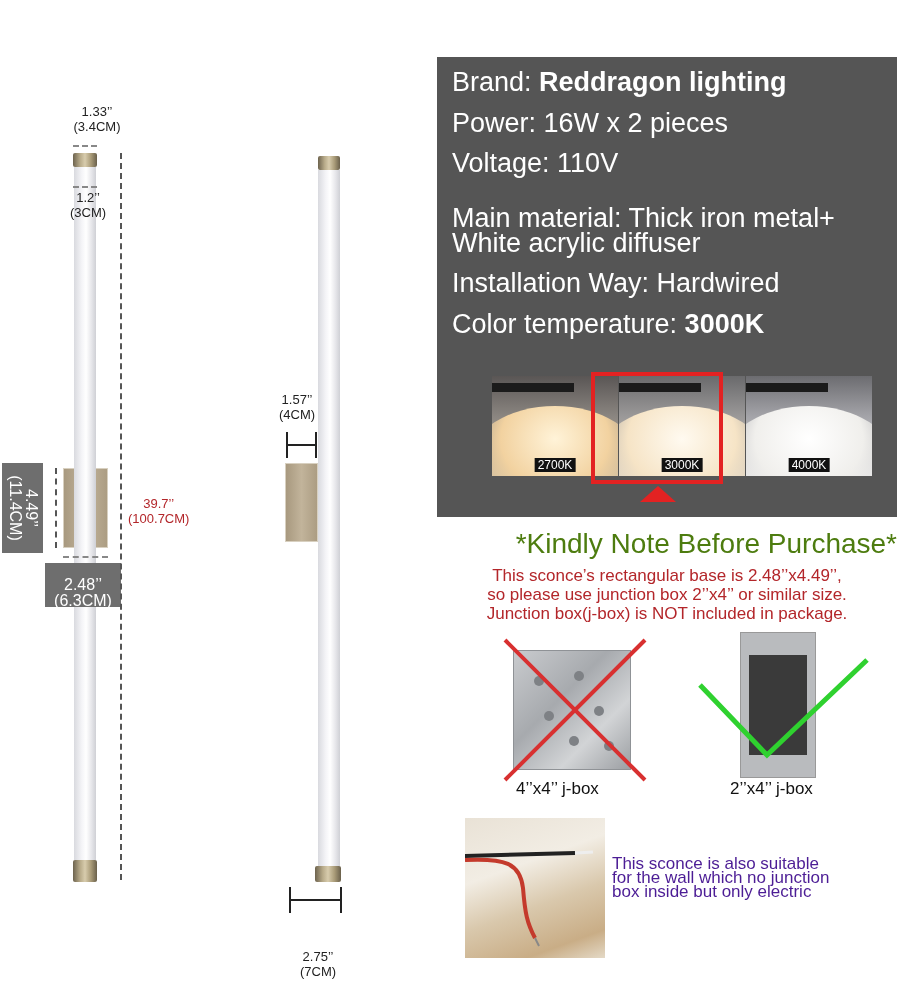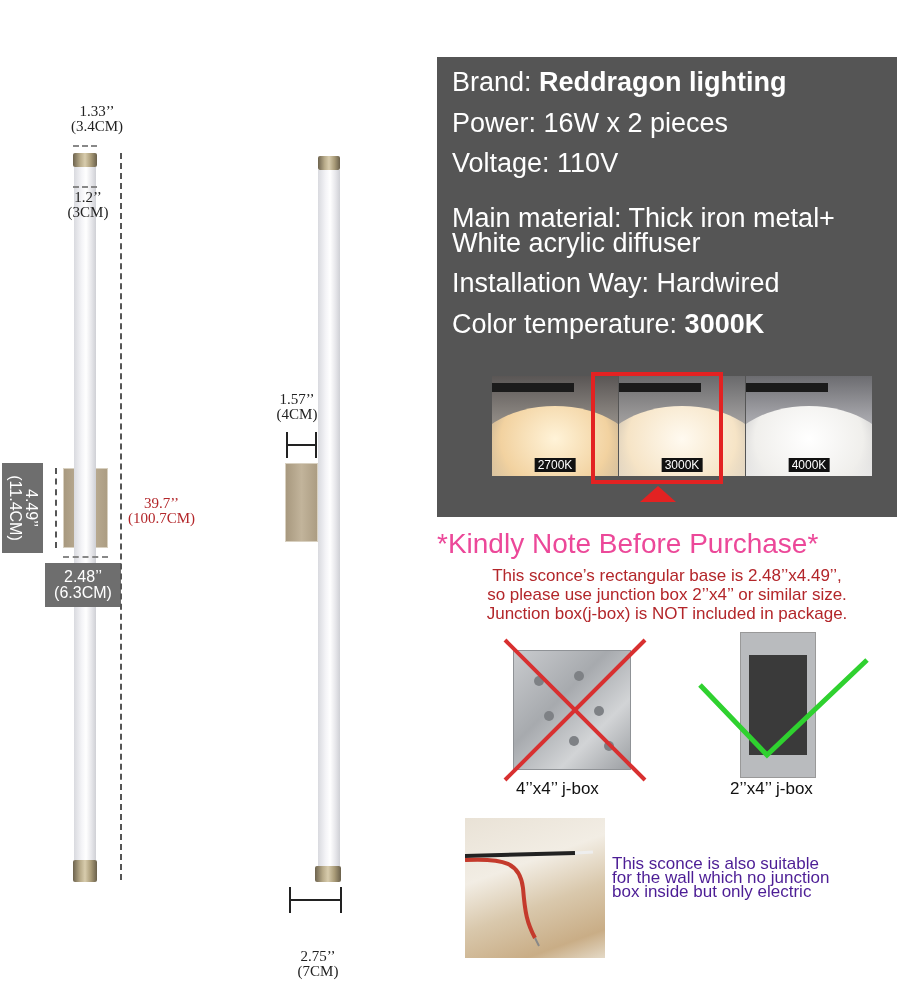--- a/index.html
+++ b/index.html
@@ -21,26 +21,25 @@
   .base {
     position: absolute;
     background: linear-gradient(90deg, #a8997f 0%, #c2b49b 50%, #ac9d83 100%);
     border: 1px solid #d8d0c0;
   }
   .dash-v { position: absolute; border-left: 2px dashed #555; }
   .dash-h { position: absolute; border-top: 2px dashed #888; }
 
   .dim-label {
     position: absolute;
-    font-size: 15px;
+    font-size: 13px;
     line-height: 15px;
     color: #222;
     text-align: center;
     white-space: nowrap;
-    font-family: Liberation Serif, serif;
   }
   .dim-red { color: #b3262a; text-align: center; }
   .dim-box {
     position: absolute;
     background: #6e6e6e;
     color: #ffffff;
     font-size: 16px;
     line-height: 16px;
     text-align: center;
     white-space: nowrap;
@@ -92,22 +91,22 @@
     border: 4px solid #e32222;
   }
   .selected-arrow {
     position: absolute; left: 640px; top: 486px; width: 0; height: 0;
     border-left: 18px solid transparent; border-right: 18px solid transparent;
     border-bottom: 16px solid #e32222;
   }
 
   
   .note-title {
-    position: absolute; left: 437px; top: 528px; width: 460px; text-align: left;
-    font-size: 28px; line-height: 32px; color: #ec4899; white-space: nowrap;
+    position: absolute; left: 437px; top: 528px; width: 460px; text-align: right;
+    font-size: 28px; line-height: 32px; color: #4d7c0f; white-space: nowrap;
   }
   .note-body {
     position: absolute; left: 437px; top: 566px; width: 460px; text-align: center;
     font-size: 17px; line-height: 19px; color: #b3262a;
   }
   .note-body div { white-space: nowrap; }
 
   
   .jbox-4 {
     position: absolute; left: 513px; top: 650px; width: 118px; height: 120px;
@@ -164,21 +163,21 @@
 
   <div class="dash-v" style="left:55px;top:468px;height:80px;"></div>
   <div class="dim-box rot" style="left:2px;top:463px;width:41px;height:90px;">
     <div class="rotwrap">
       <div>4.49’’</div>
       <div>(11.4CM)</div>
     </div>
   </div>
 
   <div class="dash-h" style="left:63px;top:556px;width:45px;"></div>
-  <div class="dim-box" style="left:45px;top:563px;width:76px;height:44px;padding-top:6px;">
+  <div class="dim-box" style="left:45px;top:563px;width:76px;height:44px;padding-top:14px;">
     <div>2.48’’</div>
     <div>(6.3CM)</div>
   </div>
 
   <div class="cap" style="left:73px;top:860px;width:24px;height:22px;"></div>
 
   <div class="dash-v" style="left:120px;top:153px;height:727px;border-left-width:2px;"></div>
   <div class="dim-label dim-red" style="left:128px;top:496px;">
     <div>39.7’’</div>
     <div>(100.7CM)</div>

